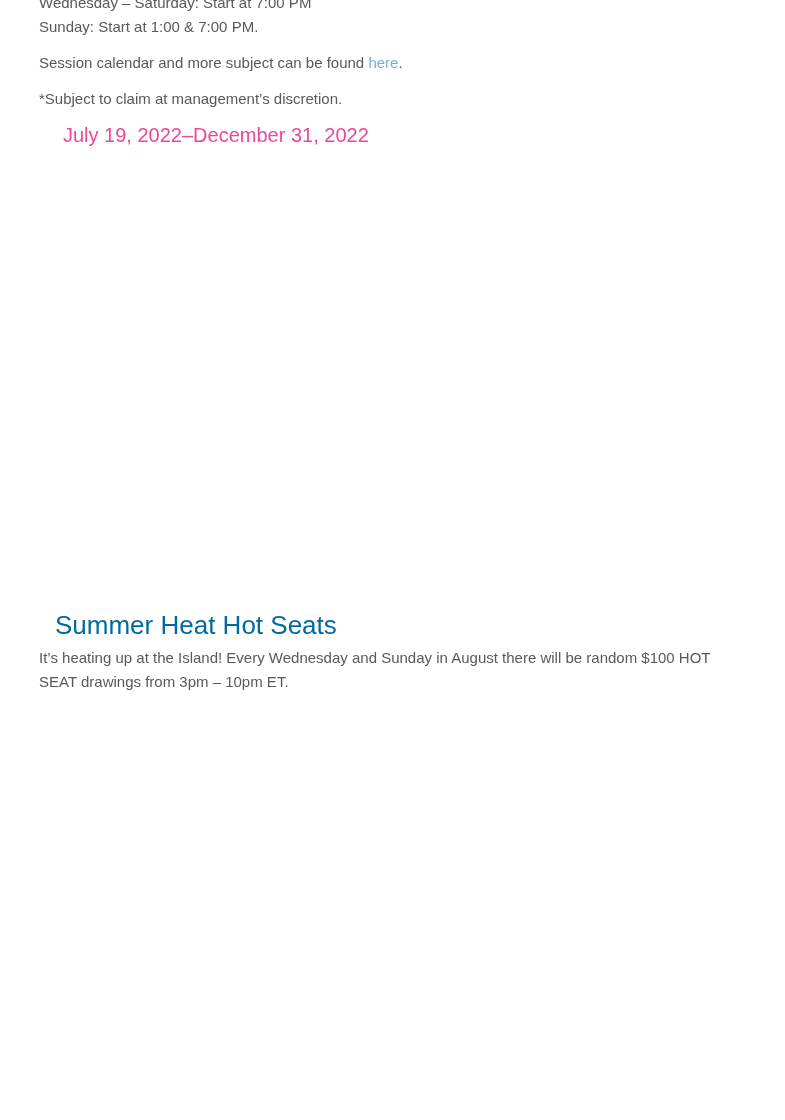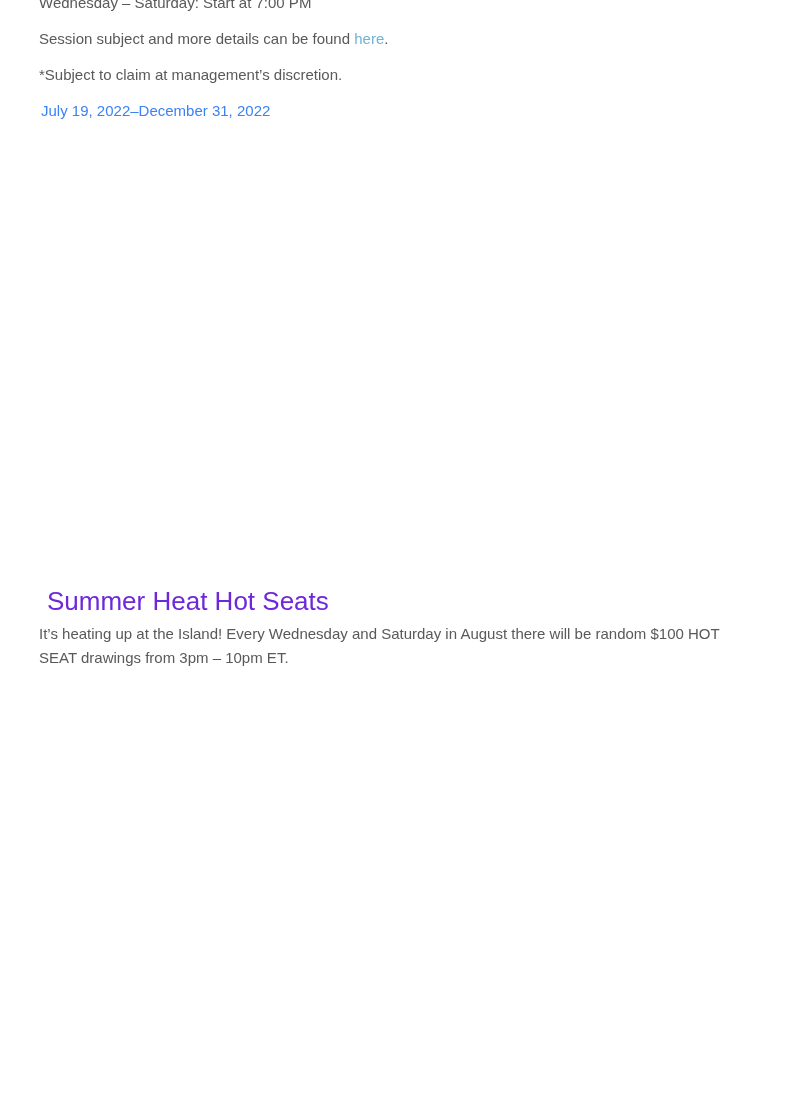--- a/index.html
+++ b/index.html
@@ -25,65 +25,66 @@
     line-height: 24px;
     color: #59595b;
   }
   a.inline-link {
     color: #70b2d4;
     text-decoration: none;
     cursor: pointer;
     text-align: center;
   }
   .promo-date {
-    margin: 5px 0 0 2px;
-    font-size: 15px;
+    margin: 5px 0 0 24px;
+    font-size: 20px;
     line-height: 24px;
-    color: #3b82f6;
+    color: #ec4899;
   }
   .embed-placeholder {
     height: 462px;
     background: #ffffff;
   }
   h2.promo-title {
-    margin: 0 0 5px 8px;
+    margin: 0 0 5px 16px;
     font-size: 26px;
     line-height: 32px;
     font-weight: 400;
-    color: #6d28d9;
+    color: #0369a1;
   }
   .bottom-space {
     height: 320px;
     background: #ffffff;
   }
 </style>
 </head>
 <body>
 
 <div class="page">
 
   <section>
     <p>
       <span>Wednesday – Saturday: Start at 7:00 PM</span><br>
+      <span>Sunday: Start at 1:00 &amp; 7:00 PM.</span>
     </p>
 
     <p>
-      <span>Session subject and more details can be found </span><a class="inline-link" href="#">here</a><span>.</span>
+      <span>Session calendar and more subject can be found </span><a class="inline-link" href="#">here</a><span>.</span>
     </p>
 
     <p>*Subject to claim at management’s discretion.</p>
 
     <div class="promo-date">July 19, 2022–December 31, 2022</div>
 
     <div class="embed-placeholder"></div>
   </section>
 
   <section>
     <h2 class="promo-title">Summer Heat Hot Seats</h2>
 
-    <p>It’s heating up at the Island! Every Wednesday and Saturday in August there will be random $100 HOT SEAT drawings from 3pm – 10pm ET.</p>
+    <p>It’s heating up at the Island! Every Wednesday and Sunday in August there will be random $100 HOT SEAT drawings from 3pm – 10pm ET.</p>
 
 
 
     <div class="bottom-space"></div>
   </section>
 
 </div>
 
 </body></html>

